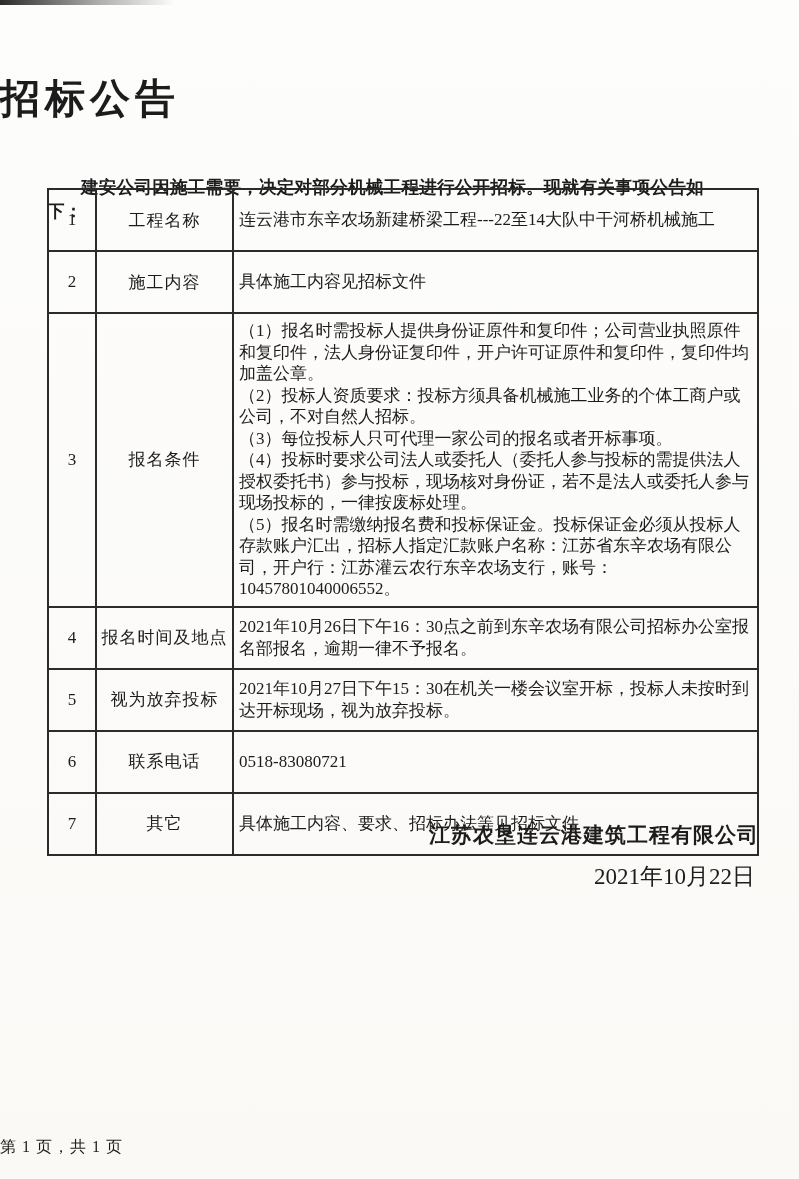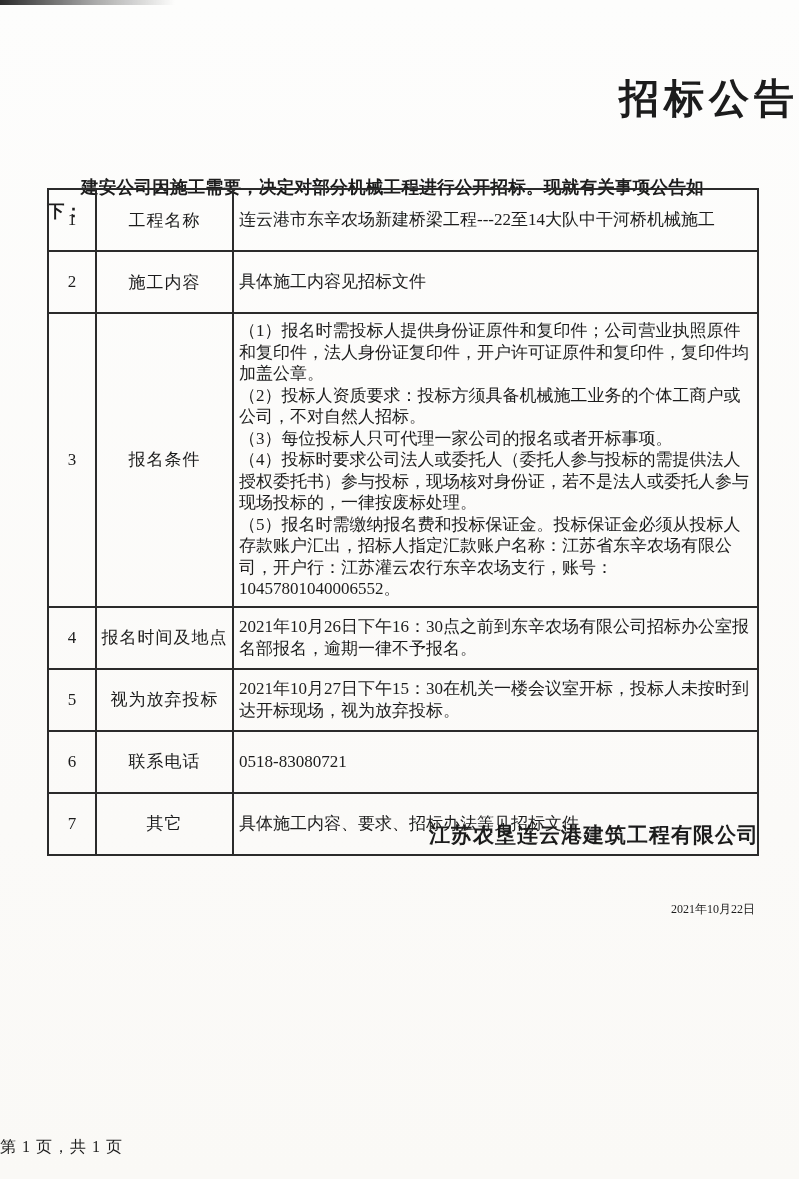--- a/index.html
+++ b/index.html
@@ -13,21 +13,21 @@
     position:absolute;inset:0;
     background:linear-gradient(180deg,#fdfdfc 0%,#fbfaf8 70%,#faf9f6 100%);
   }
   .smudge{
     position:absolute;top:0;left:0;width:175px;height:5px;
     background:linear-gradient(to right,rgba(25,25,25,.92),rgba(90,90,90,.5) 55%,rgba(160,160,160,0) 100%);
     filter:blur(.5px);
   }
   .title{
     position:absolute;top:44px;left:0;width:100%;
-    text-align:right;font-size:40px;font-weight:700;letter-spacing:5px;
+    text-align:left;font-size:40px;font-weight:700;letter-spacing:5px;
   }
   .intro{
     position:absolute;top:157px;left:47px;width:672px;
     font-size:17.5px;font-weight:700;line-height:24px;
     text-indent:34px;letter-spacing:.3px;
   }
   table.doc-table{
     position:absolute;top:188px;left:47px;width:710px;
     border-collapse:collapse;table-layout:fixed;
   }
@@ -45,22 +45,21 @@
     line-height:21.5px;
     white-space:pre-line;
     text-align:left;
   }
   .signature{
     position:absolute;top:821px;right:40px;
     font-size:21px;font-weight:700;letter-spacing:1px;
   }
   .sign-date{
     position:absolute;top:861px;right:44px;
-    font-size:12px;
-    margin-top:40px;
+    font-size:23px;
   }
   .page-footer{
     position:absolute;top:1137px;left:0;width:100%;
     text-align:left;font-size:16px;letter-spacing:1px;
   }
 </style>
 </head>
 <body>
 
 <div class="sheet">

